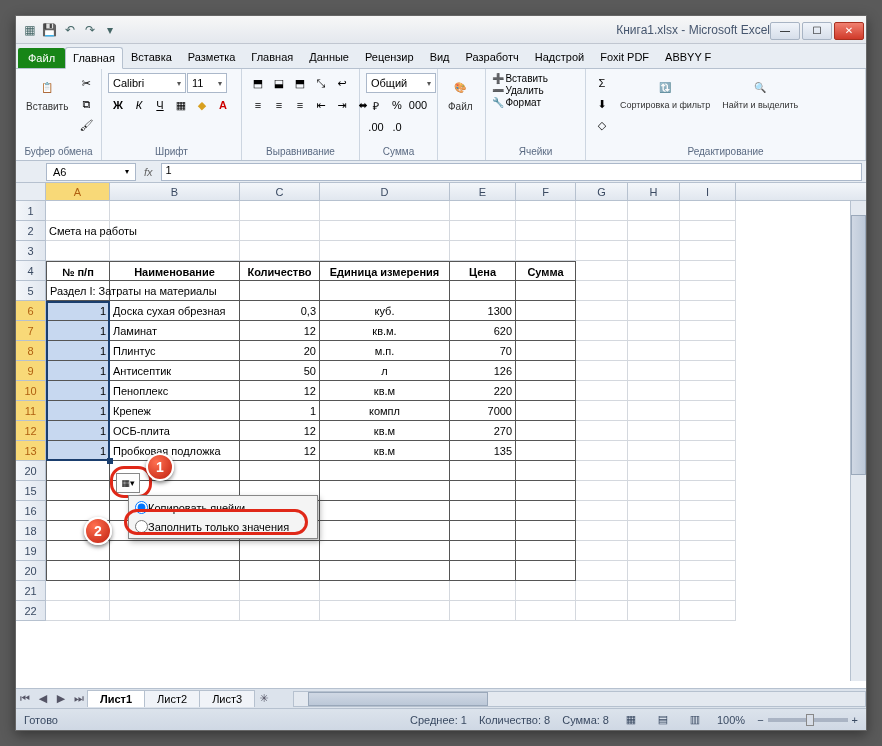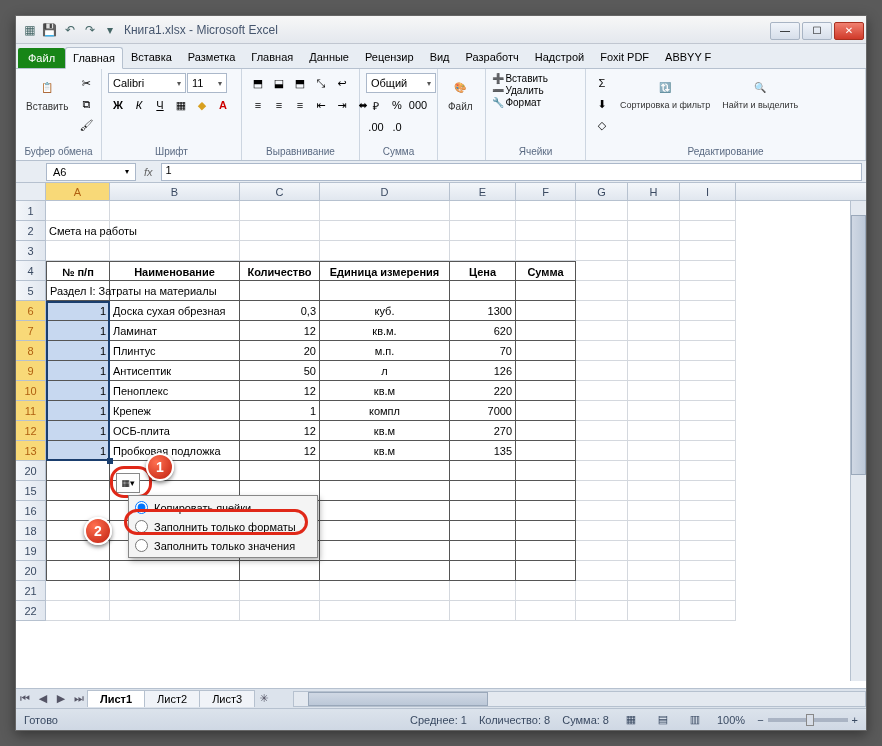--- a/index.html
+++ b/index.html
@@ -1,21 +1,21 @@
 <!DOCTYPE html>
 <html><head>
 <meta charset="utf-8">
 <style>
 * { box-sizing: border-box; margin: 0; padding: 0; font-family: "Segoe UI", Tahoma, sans-serif; }
 body { background: #5a5a5a; padding: 15px; }
 .window { width: 852px; height: 716px; background: #fff; border: 1px solid #666; box-shadow: 0 4px 12px rgba(0,0,0,0.4); position: relative; }
 .titlebar { height: 28px; background: linear-gradient(#f7f7f7,#e4e8ee); display: flex; align-items: center; font-size: 12px; border-bottom: 1px solid #c0c6d0; }
 .qat { display: flex; gap: 4px; padding: 0 6px; align-items: center; }
 .qat-ico { width: 16px; height: 16px; display: inline-flex; align-items: center; justify-content: center; color: #466; }
-.title-txt { flex: 1; text-align: left; color: #46566e; font-size: 12px; }
+.title-txt { flex: 1; text-align: right; color: #46566e; font-size: 12px; }
 .winbtns { display: flex; }
 .winbtn { width: 30px; height: 18px; margin: 2px 2px 0 0; border: 1px solid #a8b4c4; background: linear-gradient(#f0f4fa,#d6deea); border-radius: 2px; display: flex; align-items: center; justify-content: center; font-size: 10px; }
 .winbtn.close { background: linear-gradient(#f08070,#d03a2a); color: #fff; border-color: #a83020; }
 .ribbon { background: #e8edf3; border-bottom: 1px solid #b6c1cf; }
 .tabs { display: flex; height: 24px; font-size: 11px; align-items: flex-end; padding-left: 2px; gap: 0; }
 .filetab { background: #178517; color: #fff; padding: 4px 10px; border-radius: 2px 2px 0 0; font-size: 11px; }
 .tab { padding: 4px 7px; background: transparent; border: 1px solid transparent; cursor: pointer; white-space: nowrap; }
 .tab.active { background: #f5f8fc; border: 1px solid #b6c1cf; border-bottom: 1px solid #f5f8fc; border-radius: 3px 3px 0 0; margin-bottom: -1px; }
 .ribbon-body { background: #f5f8fc; height: 92px; display: flex; border-top: 1px solid #b6c1cf; }
 .group { border-right: 1px solid #cdd6e1; padding: 4px 6px 2px; display: flex; flex-direction: column; justify-content: space-between; position: relative; }
@@ -49,21 +49,21 @@
 .cell.bordleft { border-left: 1px solid #555; }
 .cell.hdr { font-weight: bold; text-align: center; }
 .cell.num { text-align: right; }
 .cell.ctr { text-align: center; }
 .cell.selcell { background: #c7d8f0; }
 .selection-border { position: absolute; border: 2px solid #1a3e6e; pointer-events: none; }
 .fill-handle { position: absolute; width: 6px; height: 6px; background: #1a3e6e; }
 
 .autofill-btn { position: absolute; width: 24px; height: 20px; background: #fdfdfd; border: 1px solid #888; display: flex; align-items: center; justify-content: center; font-size: 9px; }
 .autofill-menu { position: absolute; background: #f4f4f4; border: 1px solid #888; box-shadow: 2px 3px 6px rgba(0,0,0,0.3); font-size: 11px; padding: 2px 0; }
-.menu-item { display: flex; align-items: center; gap: 6px; padding: 3px 10px 3px 6px; white-space: nowrap; }
+.menu-item { display: flex; align-items: center; padding: 3px 10px 3px 6px; white-space: nowrap; }
 .menu-item input { margin: 0; }
 .menu-item.highlight { background: #fff; }
 
 .callout { position: absolute; width: 28px; height: 28px; border-radius: 50%; background: radial-gradient(circle at 35% 30%, #ff7050, #c02010); border: 2px solid #fff; box-shadow: 0 2px 4px rgba(0,0,0,0.5); color: #fff; font-weight: bold; font-size: 14px; display: flex; align-items: center; justify-content: center; }
 .red-ring { position: absolute; border: 3px solid #e02818; border-radius: 14px; pointer-events: none; }
 
 .statusbar { position: absolute; bottom: 0; left: 0; right: 0; height: 22px; background: linear-gradient(#dce3ec,#cfd8e4); border-top: 1px solid #b6c1cf; font-size: 11px; display: flex; align-items: center; padding: 0 8px; color: #3a4a62; }
 .sheettabs { position: absolute; bottom: 22px; left: 0; right: 0; height: 20px; background: #dce3ec; border-top: 1px solid #b6c1cf; display: flex; align-items: center; font-size: 11px; }
 .navbtn { width: 18px; height: 18px; display: inline-flex; align-items: center; justify-content: center; color: #556; }
 .stab { padding: 2px 12px; background: #f0f3f8; border: 1px solid #b6c1cf; border-bottom: none; margin-left: -1px; }
@@ -529,24 +529,20 @@
     <div class="red-ring" style="left:94px; top:283px; width:42px; height:32px;"></div>
     <div class="callout" style="left:130px; top:270px;">1</div>
 
     <div class="autofill-menu" style="left:112px; top:312px; width:190px;">
       <label class="menu-item">
           <input type="radio" checked="" style="">
           <span>Копировать ячейки</span>
         </label>
       <label class="menu-item">
           <input type="radio" style="">
-          <span>Заполнить только форматы</span>
-        </label>
-      <label class="menu-item">
-          <input type="radio" style="">
           <span>Заполнить только значения</span>
         </label>
     </div>
     <div class="red-ring" style="left:108px; top:326px; width:184px; height:26px;"></div>
     <div class="callout" style="left:68px; top:334px;">2</div>
 
     <div class="scroll-v">
         <div class="thumb"></div>
       </div>
   </div>

